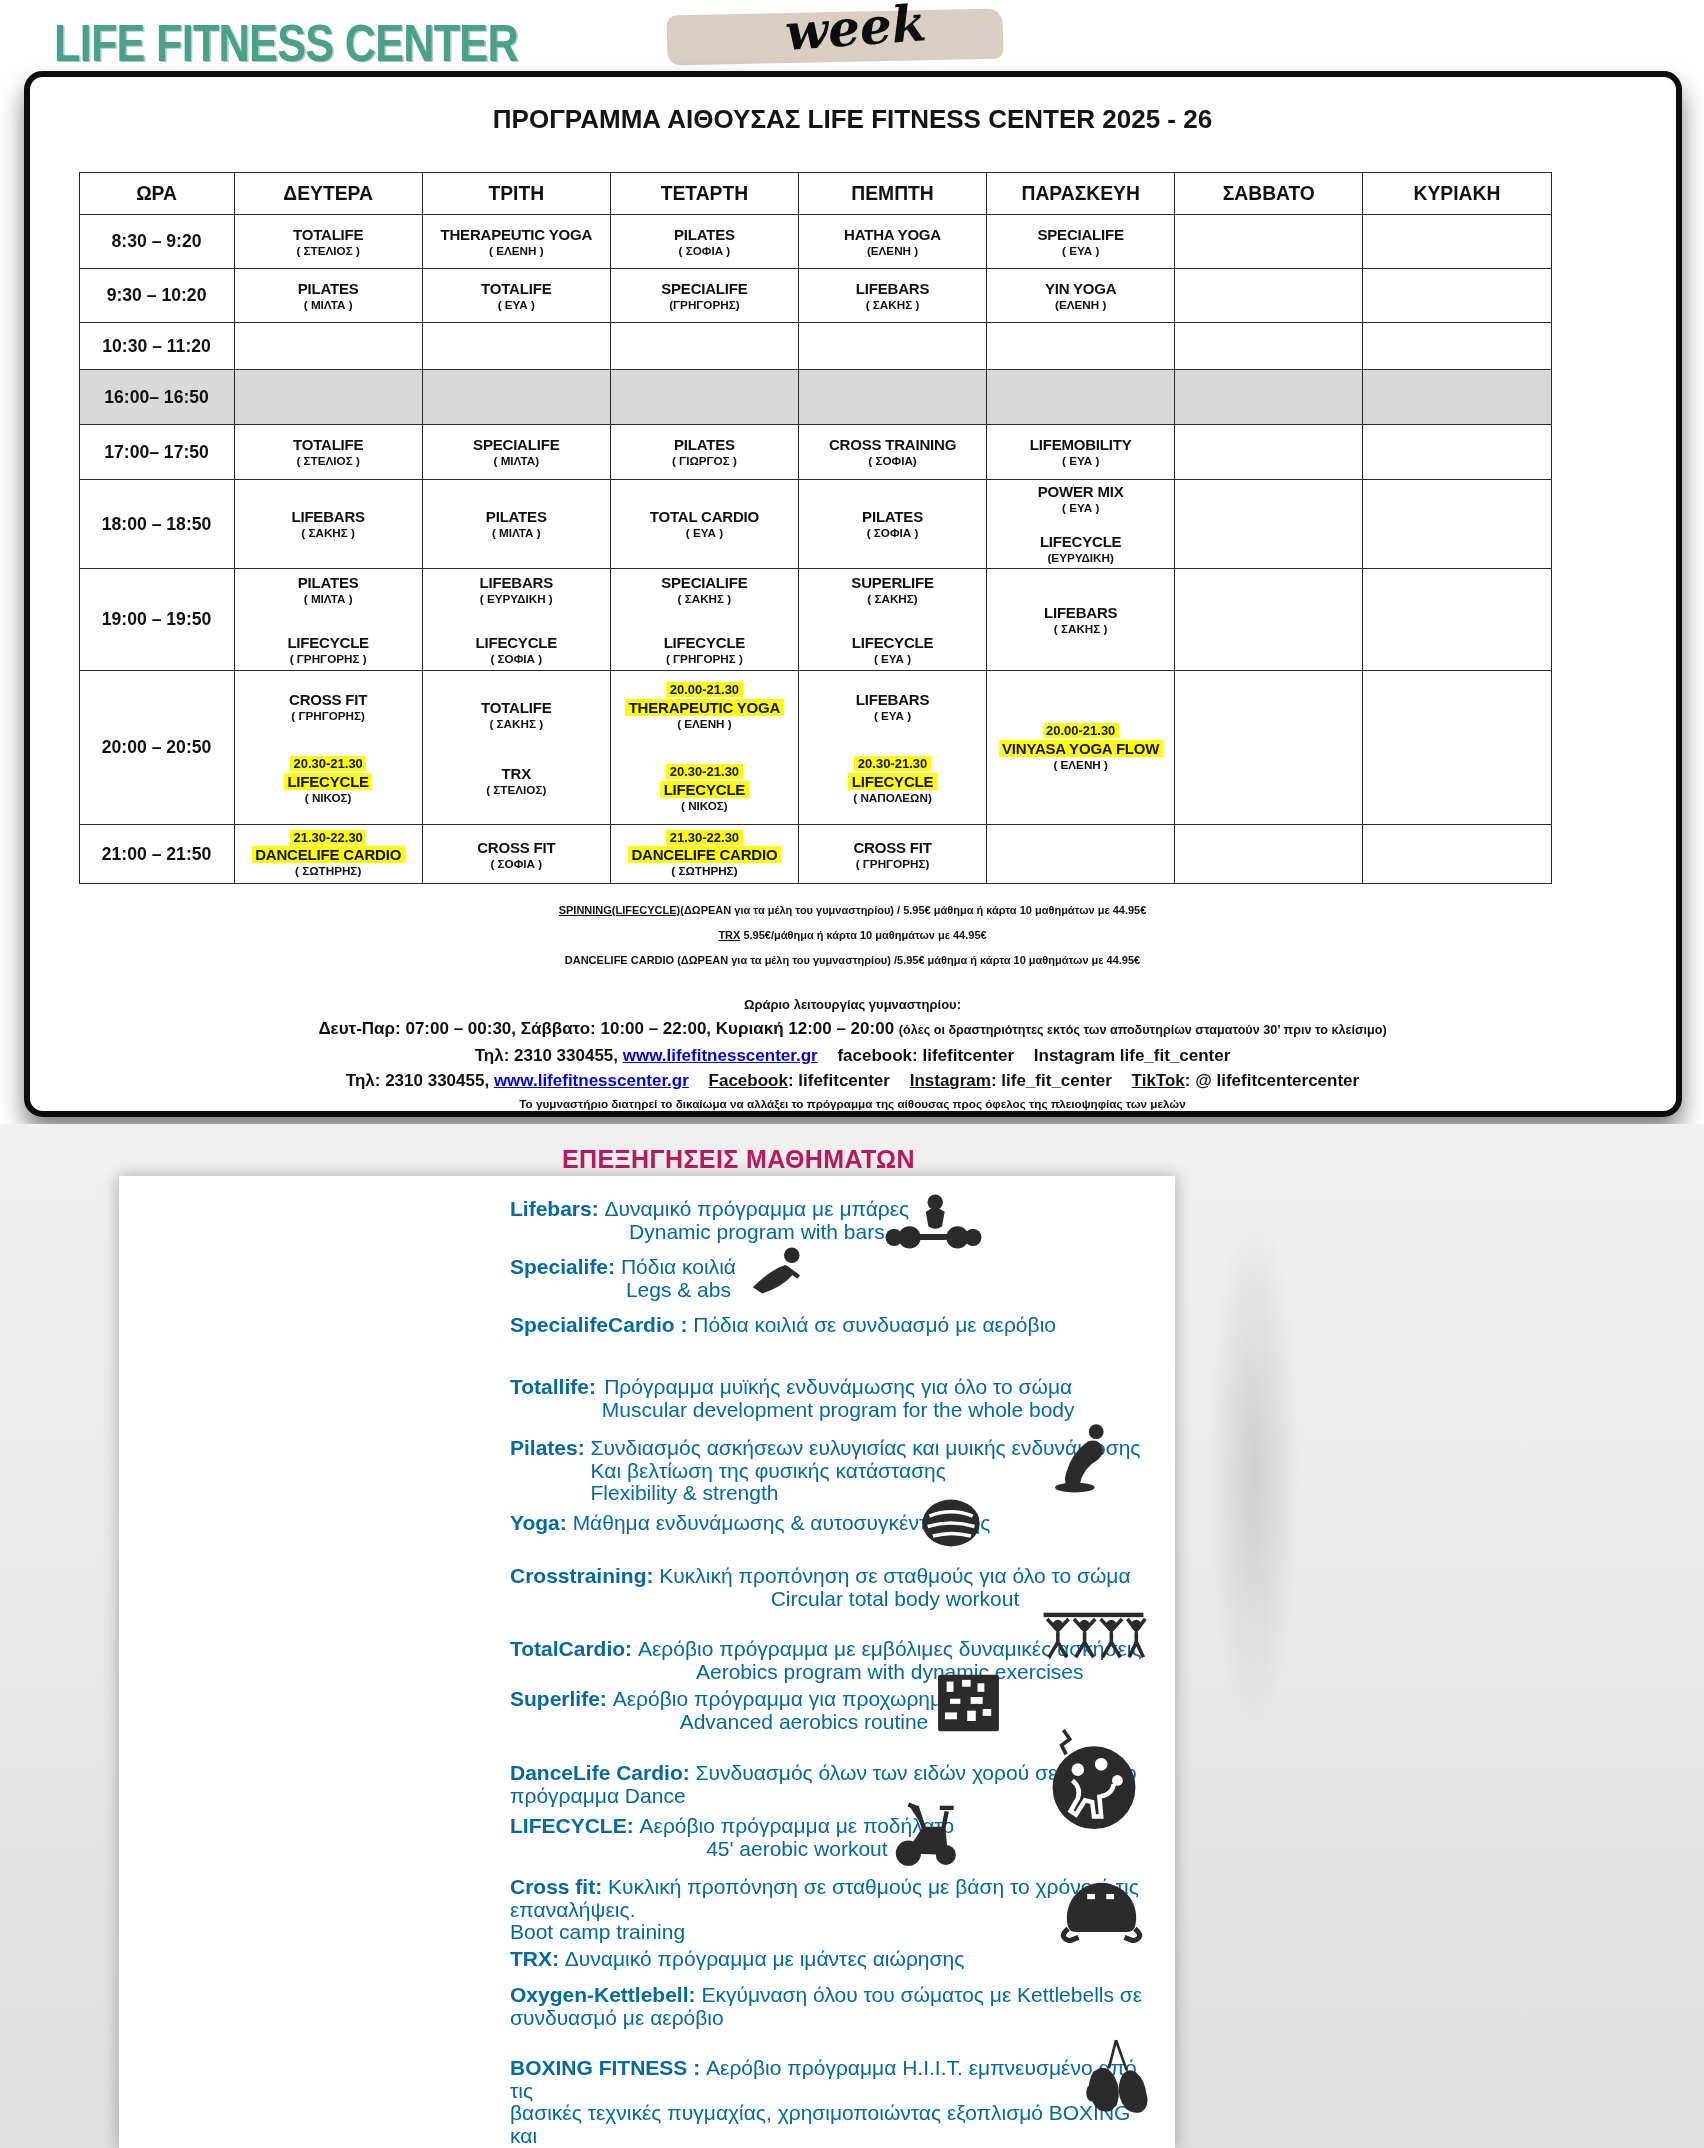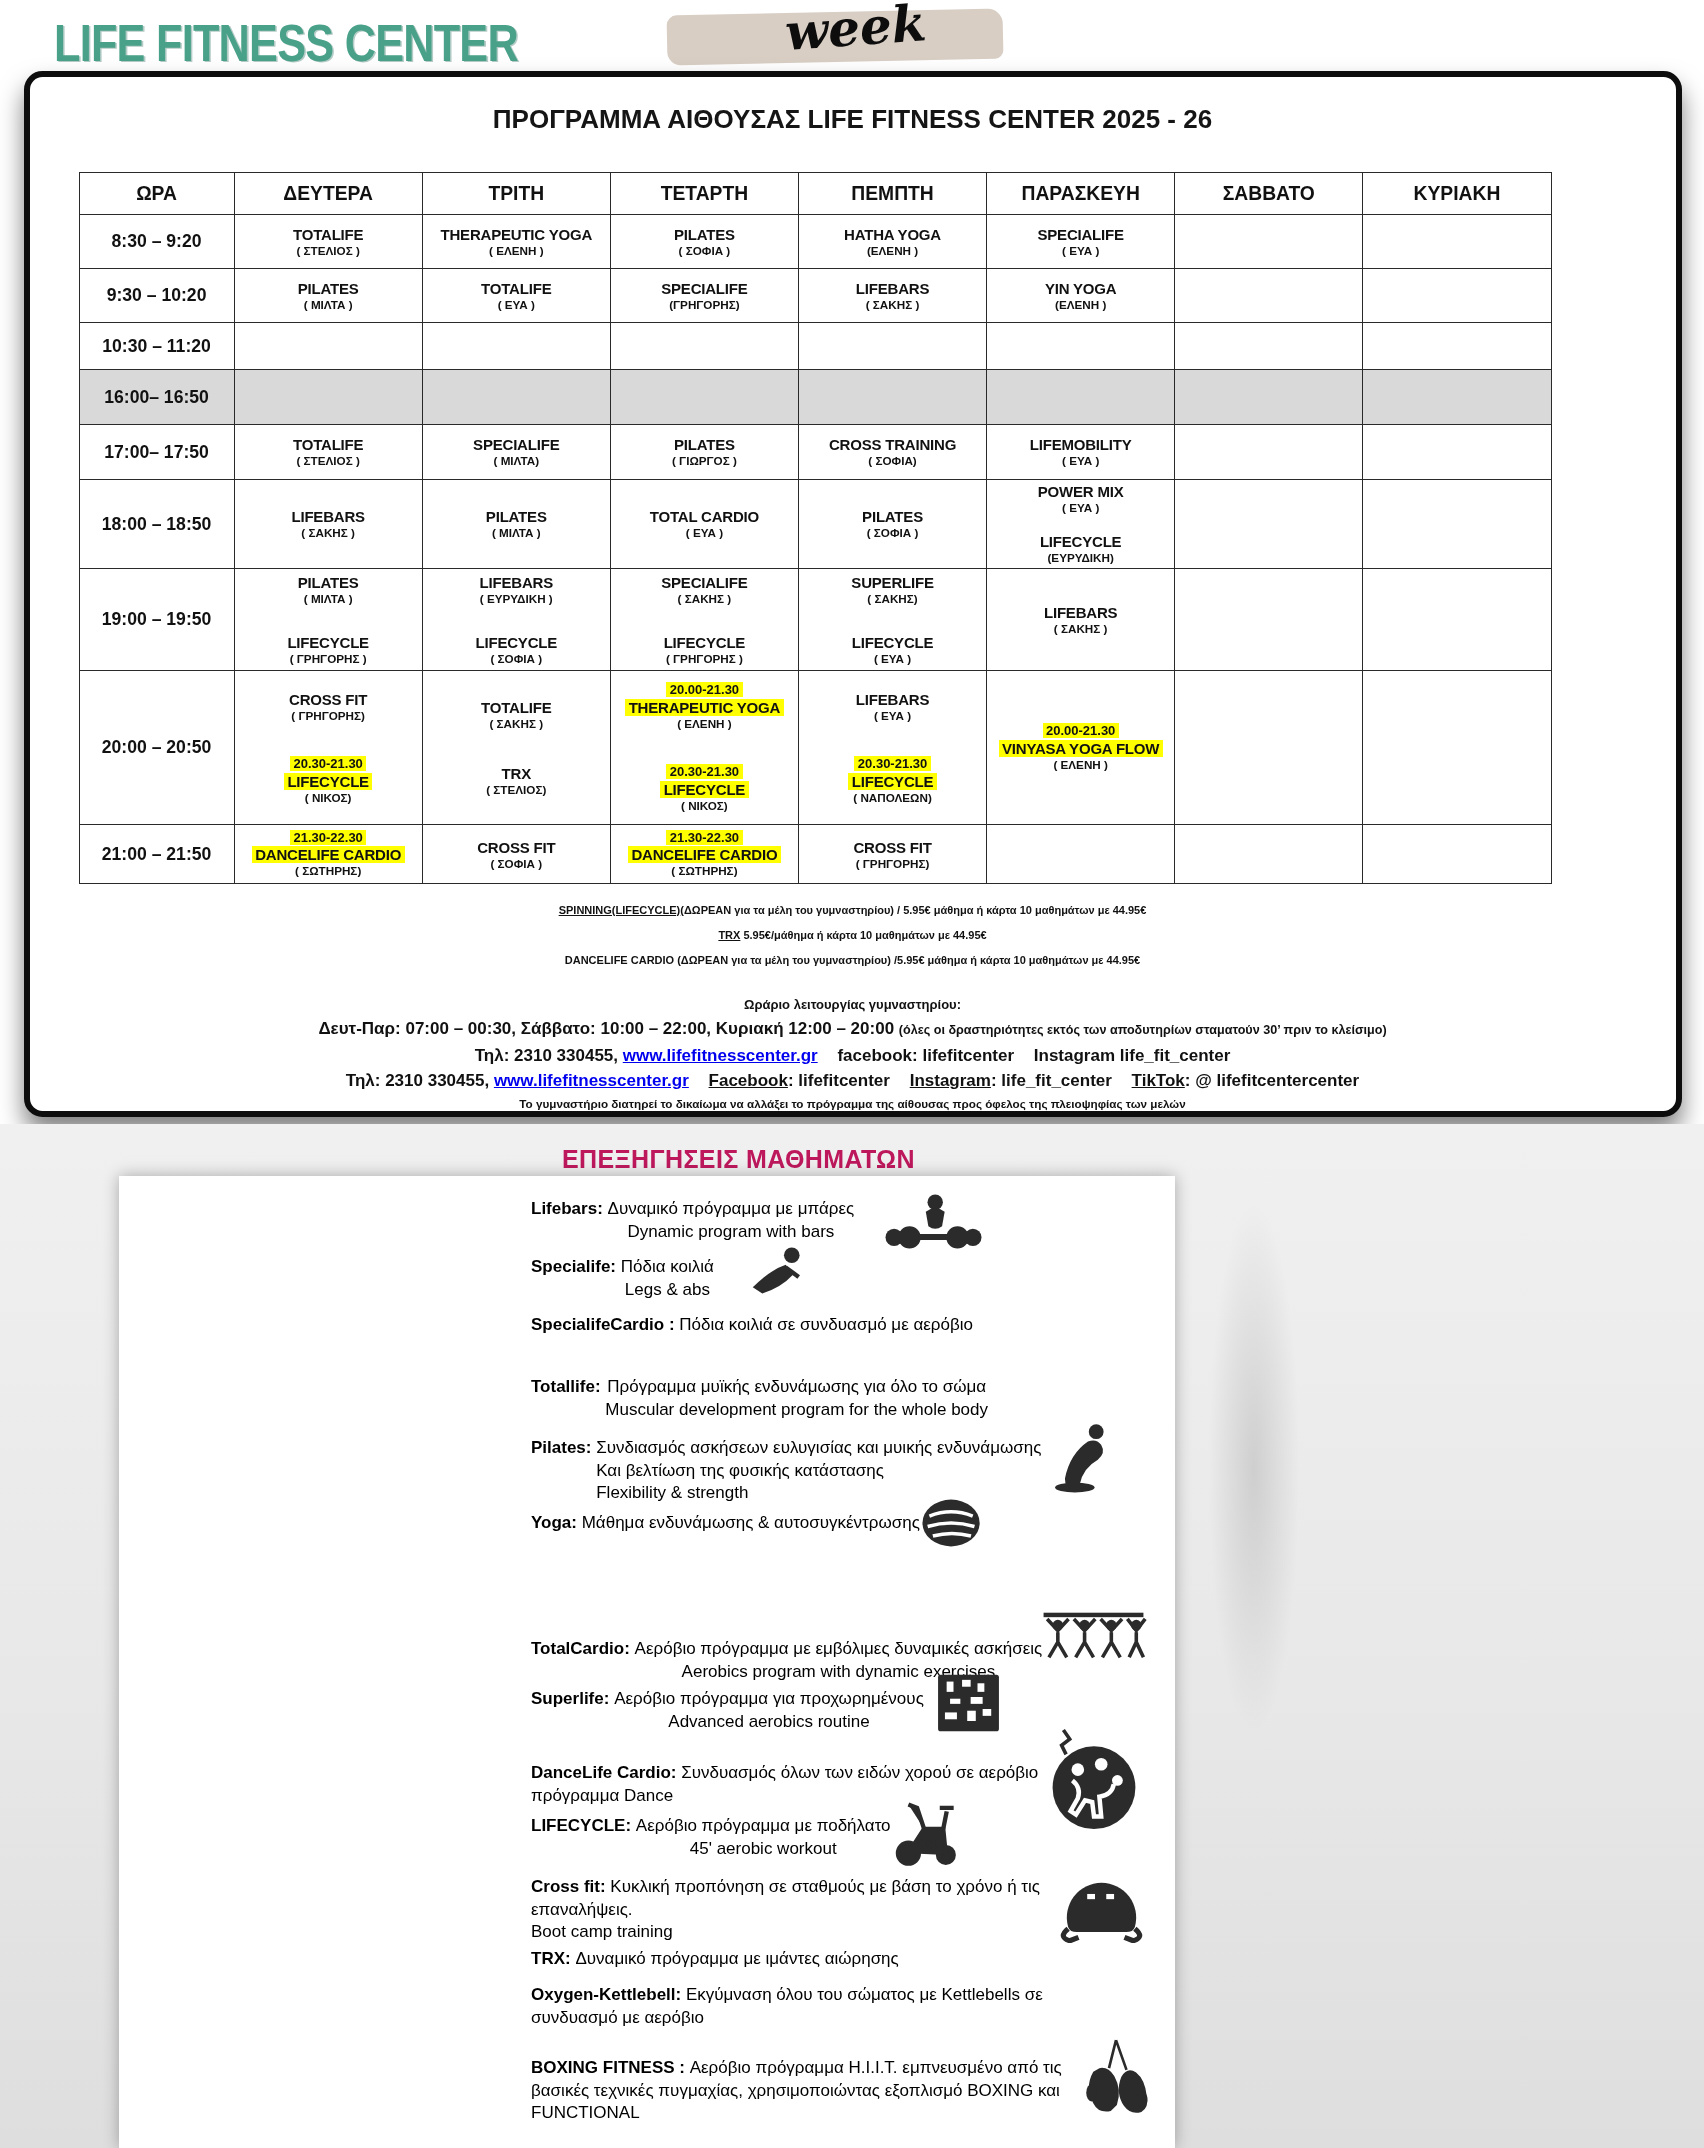--- a/index.html
+++ b/index.html
@@ -57,21 +57,21 @@
 
   
   .bottom-bg{position:absolute;left:0;top:1124px;width:1704px;height:1024px;
         background:linear-gradient(180deg,#f0f0f0 0%,#e8e8e8 55%,#dedede 100%);}
   .bottom-blob{position:absolute;left:1208px;top:1200px;width:92px;height:537px;
         background:radial-gradient(ellipse at center,rgba(0,0,0,.12),transparent 70%);}
   .paper{position:absolute;left:119px;top:1176px;width:1056px;height:972px;
         background:#ffffff;box-shadow:0 0 15px rgba(0,0,0,.3);}
   .exp-title{position:absolute;left:361px;top:1145px;width:755px;text-align:center;
         font-size:25px;font-weight:bold;color:#be185d;letter-spacing:0.4px;}
-  .exp{position:absolute;left:531px;width:646px;font-size:17px;color:#000000;line-height:22.7px;}
+  .exp{position:absolute;left:510px;width:646px;font-size:21px;color:#0369a1;line-height:22.7px;}
   .exp-label{font-weight:bold;}
   .exp-text{white-space:pre-line;}
   .exp.ind .exp-text{display:inline-block;vertical-align:top;text-align:center;}
   .exp.ind-left .exp-text{display:inline-block;vertical-align:top;text-align:left;}
   .icon{position:absolute;}
   .icon svg{width:100%;height:100%;fill:#2b2b2b;}
 </style>
 </head>
 <body>
 
@@ -473,20 +473,25 @@
   <div class="exp ind-left" style="top:1437px">
     <span class="exp-label">Pilates:</span>
     <span class="exp-text">Συνδιασμός ασκήσεων ευλυγισίας και μυικής ενδυνάμωσης
 Και βελτίωση της φυσικής κατάστασης
 Flexibility &amp; strength</span>
   </div>
   <div class="exp" style="top:1512px">
     <span class="exp-label">Yoga:</span>
     <span class="exp-text">Μάθημα ενδυνάμωσης &amp; αυτοσυγκέντρωσης</span>
   </div>
+  <div class="exp ind" style="top:1565px">
+    <span class="exp-label">Crosstraining:</span>
+    <span class="exp-text">Κυκλική προπόνηση σε σταθμούς για όλο το σώμα
+Circular total body workout</span>
+  </div>
   <div class="exp ind" style="top:1638px">
     <span class="exp-label">TotalCardio:</span>
     <span class="exp-text">Αερόβιο πρόγραμμα με εμβόλιμες δυναμικές ασκήσεις
 Aerobics program with dynamic exercises</span>
   </div>
   <div class="exp ind" style="top:1688px">
     <span class="exp-label">Superlife:</span>
     <span class="exp-text">Αερόβιο πρόγραμμα για προχωρημένους
 Advanced aerobics routine</span>
   </div>

